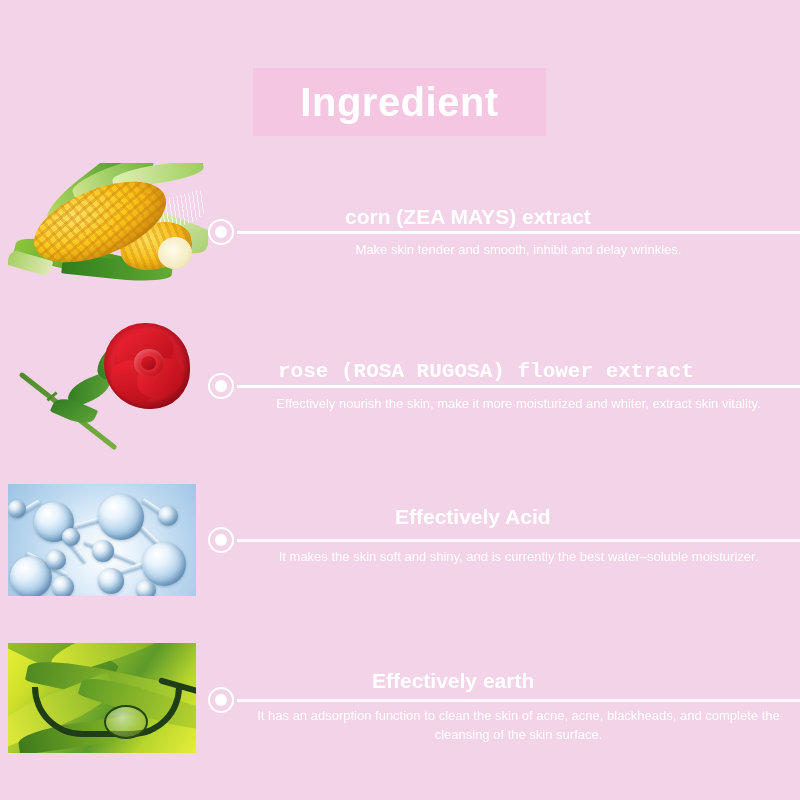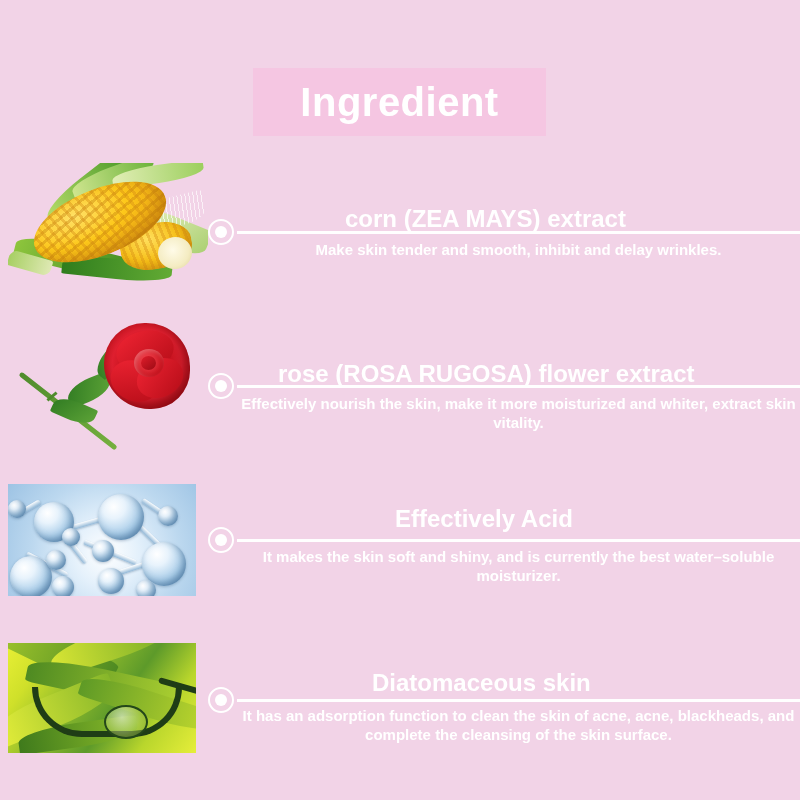--- a/index.html
+++ b/index.html
@@ -81,31 +81,31 @@
 
   .rule {
     position: absolute;
     height: 3px;
     background: #ffffff;
   }
 
   .ing-title {
     position: absolute;
     color: #ffffff;
-    font-size: 24px;
+    font-size: 21px;
     font-weight: bold;
     white-space: nowrap;
     font-family: "Liberation Sans", sans-serif;
   }
 
   .ing-desc {
     position: absolute;
     color: #ffffff;
-    font-size: 15px;
-    font-weight: bold;
+    font-size: 13px;
+    font-weight: normal;
     line-height: 19px;
     text-align: center;
     font-family: "Liberation Sans", sans-serif;
   }
 
   
   #thumb-corn {
     top: 140px;
     width: 200px;
     height: 130px;
@@ -368,21 +368,21 @@
       <div class="petal" id="rose-p1"></div>
       <div class="petal" id="rose-p2"></div>
       <div class="petal" id="rose-p3"></div>
       <div id="rose-core"></div>
       <div id="rose-core2"></div>
     </div>
 
     <div class="bullet" style="left:208px; top:350px;"></div>
     <div class="rule" style="left:237px; top:362px; width:563px;"></div>
 
-    <div class="ing-title" style="left:278px; top:337px;">rose (ROSA RUGOSA) flower extract</div>
+    <div class="ing-title" style="left:278px; top:337px;font-family:Liberation Mono, monospace;">rose (ROSA RUGOSA) flower extract</div>
     <div class="ing-desc" style="left:237px; top:371px; width:563px;">Effectively nourish the skin, make it more moisturized and whiter, extract skin vitality.</div>
   </div>
 
   <div class="row">
 
     <div class="thumb" id="thumb-mol">
       <div class="mol-bond" style="left:58px;  top:34px; width:62px; transform:rotate(-16deg);"></div>
       <div class="mol-bond" style="left:36px;  top:56px; width:52px; transform:rotate(52deg);"></div>
       <div class="mol-bond" style="left:74px;  top:66px; width:56px; transform:rotate(22deg);"></div>
       <div class="mol-bond" style="left:116px; top:48px; width:48px; transform:rotate(44deg);"></div>
@@ -422,17 +422,17 @@
       <div class="aloe-blade" style="left:70px;  top:48px;  width:140px; height:26px; background:linear-gradient(90deg,#5e9a26,#c3da2e); transform:rotate(18deg);"></div>
       <div class="aloe-blade" style="left:10px;  top:80px;  width:120px; height:24px; background:linear-gradient(90deg,#3f7a1c,#8cbd2a); transform:rotate(-8deg);"></div>
       <div id="aloe-glass"></div>
       <div id="aloe-lens"></div>
       <div id="aloe-arm"></div>
     </div>
 
     <div class="bullet" style="left:208px; top:664px;"></div>
     <div class="rule" style="left:237px; top:676px; width:563px;"></div>
 
-    <div class="ing-title" style="left:372px; top:646px;">Diatomaceous skin</div>
+    <div class="ing-title" style="left:372px; top:646px;">Effectively earth</div>
     <div class="ing-desc" style="left:237px; top:683px; width:563px;">It has an adsorption function to clean the skin of acne, acne, blackheads, and complete the cleansing of the skin surface.</div>
   </div>
 
 </div>
 
 </body></html>

